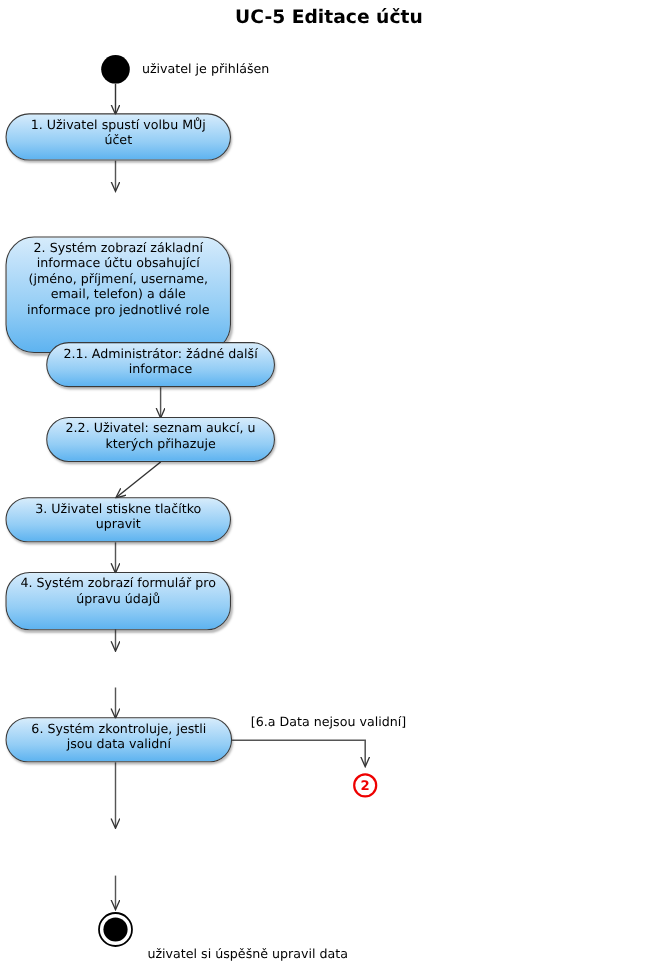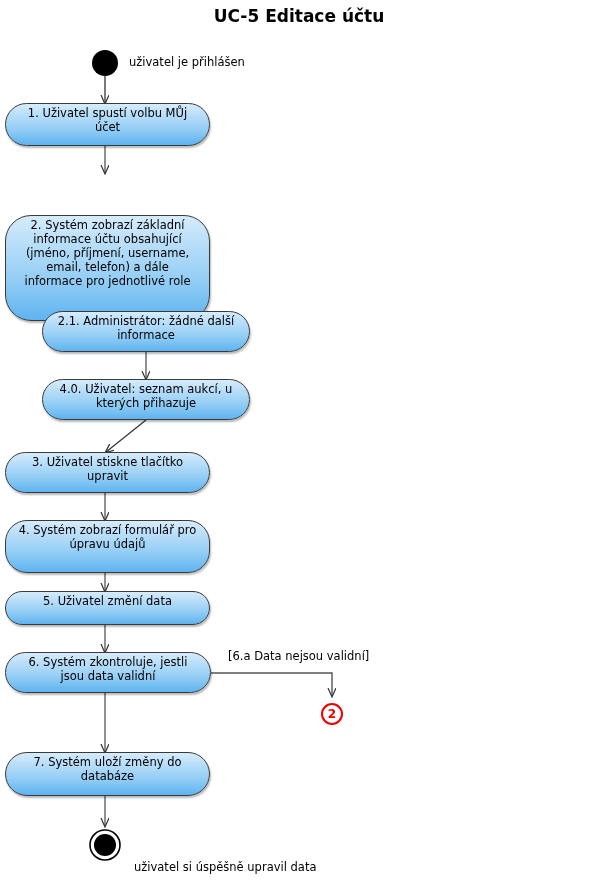--- a/index.html
+++ b/index.html
@@ -144,40 +144,34 @@
 
   <div class="node" style="left:5px; top:173px; width:205px; height:106px; border-radius:26px;margin-top:42px;">
     <span class="node-label">2.  Systém zobrazí základní informace účtu obsahující (jméno, příjmení, username, email, telefon) a dále informace pro jednotlivé role</span>
   </div>
 
   <div class="node" style="left:42px; top:311px; width:208px; height:41px;">
     <span class="node-label">2.1.  Administrátor: žádné další informace</span>
   </div>
 
   <div class="node" style="left:42px; top:379px; width:208px; height:41px;">
-    <span class="node-label">4.0.  Uživatel: seznam aukcí, u kterých přihazuje</span>
+    <span class="node-label">2.2.  Uživatel: seznam aukcí, u kterých přihazuje</span>
   </div>
 
   <div class="node" style="left:5px; top:452px; width:205px; height:41px;">
     <span class="node-label">3.  Uživatel stiskne tlačítko upravit</span>
   </div>
 
   <div class="node" style="left:5px; top:520px; width:205px; height:53px;">
     <span class="node-label">4.  Systém zobrazí formulář pro úpravu údajů</span>
   </div>
 
-  <div class="node" style="left:5px; top:591px; width:205px; height:34px;">
-    <span class="node-label">5.  Uživatel změní data</span>
-  </div>
 
   <div class="node" style="left:5px; top:652px; width:206px; height:41px;">
     <span class="node-label">6.  Systém zkontroluje, jestli jsou data validní</span>
   </div>
 
-  <div class="node" style="left:5px; top:752px; width:205px; height:44px;">
-    <span class="node-label">7.  Systém uloží změny do databáze</span>
-  </div>
 
   <div class="edge-label" style="left:228px; top:649px;">[6.a  Data nejsou validní]</div>
 
   <div class="connector-ref" style="left:321px; top:703px;">2</div>
 
 </div>
 
 </body></html>

